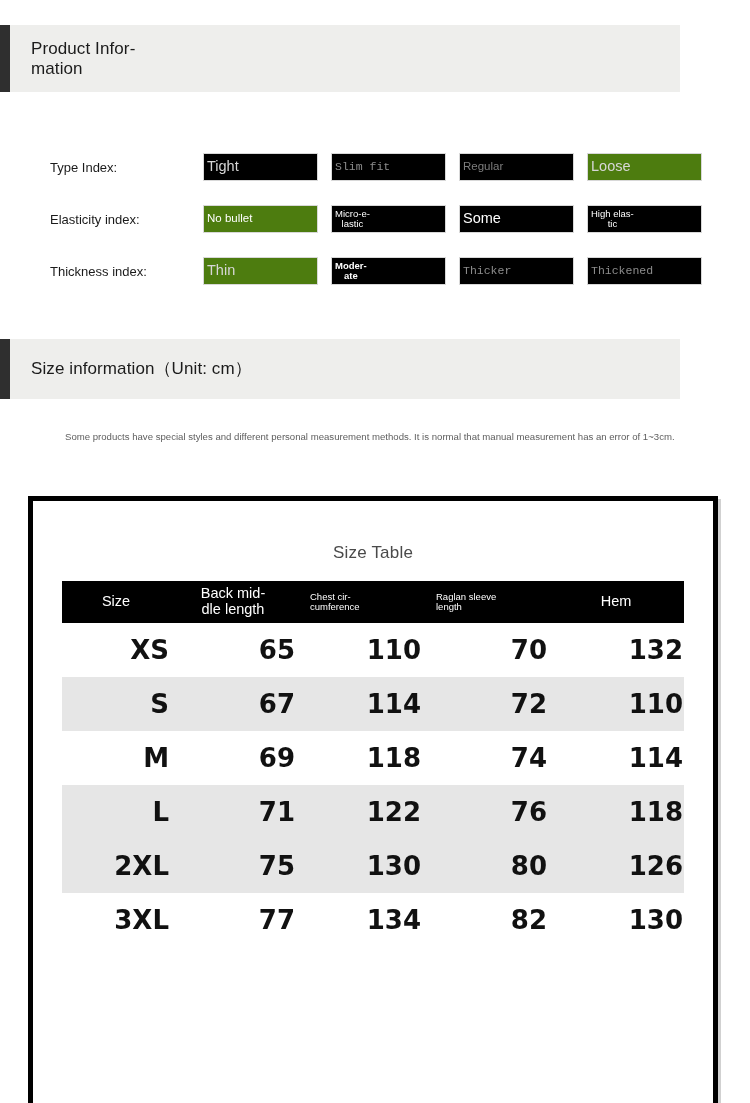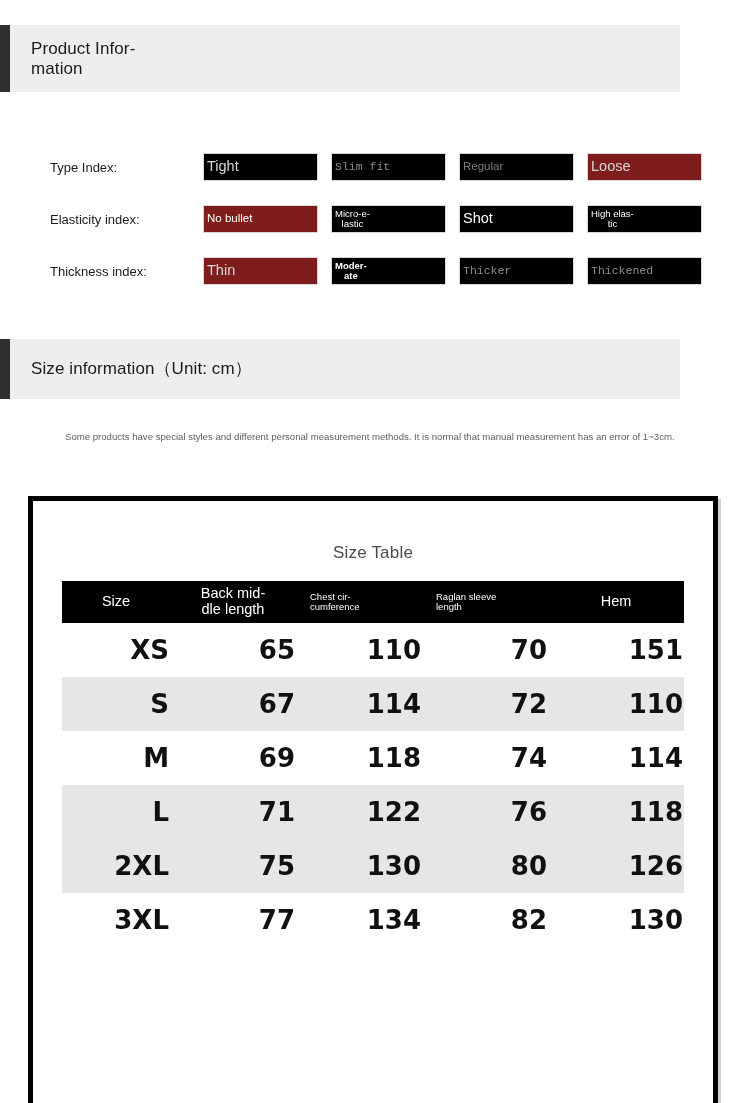--- a/index.html
+++ b/index.html
@@ -89,21 +89,21 @@
     overflow: hidden;
     padding: 0 3px;
   }
   .pill.c0 { left: 203px; }
   .pill.c1 { left: 331px; }
   .pill.c2 { left: 459px; }
   .pill.c3 { left: 587px; }
 
   
   .pill.bg-black   { background: #000000; }
-  .pill.bg-gray    { background: #7f1d1d; }
+  .pill.bg-gray    { background: #4d7c0f; }
   .pill.tx-bright  { color: #d7d7d7; }
   .pill.tx-white   { color: #ffffff; }
   .pill.tx-dim     { color: #8d8d8d; font-family: Liberation Mono, monospace; }
   .pill.tx-dimmer  { color: #7e7e7e; }
   .pill.sz-lg      { font-size: 14.5px; }
   .pill.sz-md      { font-size: 11.5px; }
   .pill.sz-sm      { font-size: 9.5px; }
   .pill.bold       { font-weight: bold; }
 
   
@@ -201,21 +201,21 @@
     </div>
     <div class="index-row">
       <div class="index-label">Elasticity index:</div>
       <div class="pill c0 bg-gray tx-white sz-md">
         <span>No bullet</span>
       </div>
       <div class="pill c1 bg-black tx-white sz-sm">
         <span>Micro-e-<br>lastic</span>
       </div>
       <div class="pill c2 bg-black tx-white sz-lg">
-        <span>Shot</span>
+        <span>Some</span>
       </div>
       <div class="pill c3 bg-black tx-white sz-sm">
         <span>High elas-<br>tic</span>
       </div>
     </div>
     <div class="index-row">
       <div class="index-label">Thickness index:</div>
       <div class="pill c0 bg-gray tx-bright sz-lg">
         <span>Thin</span>
       </div>
@@ -256,21 +256,21 @@
           <th class="th-sm">Raglan sleeve<br>length</th>
           <th class="th-lg">Hem</th>
         </tr>
     </thead>
     <tbody>
         <tr>
           <td>XS</td>
           <td>65</td>
           <td>110</td>
           <td>70</td>
-          <td>151</td>
+          <td>132</td>
         </tr>
         <tr class="alt">
           <td>S</td>
           <td>67</td>
           <td>114</td>
           <td>72</td>
           <td>110</td>
         </tr>
         <tr>
           <td>M</td>

